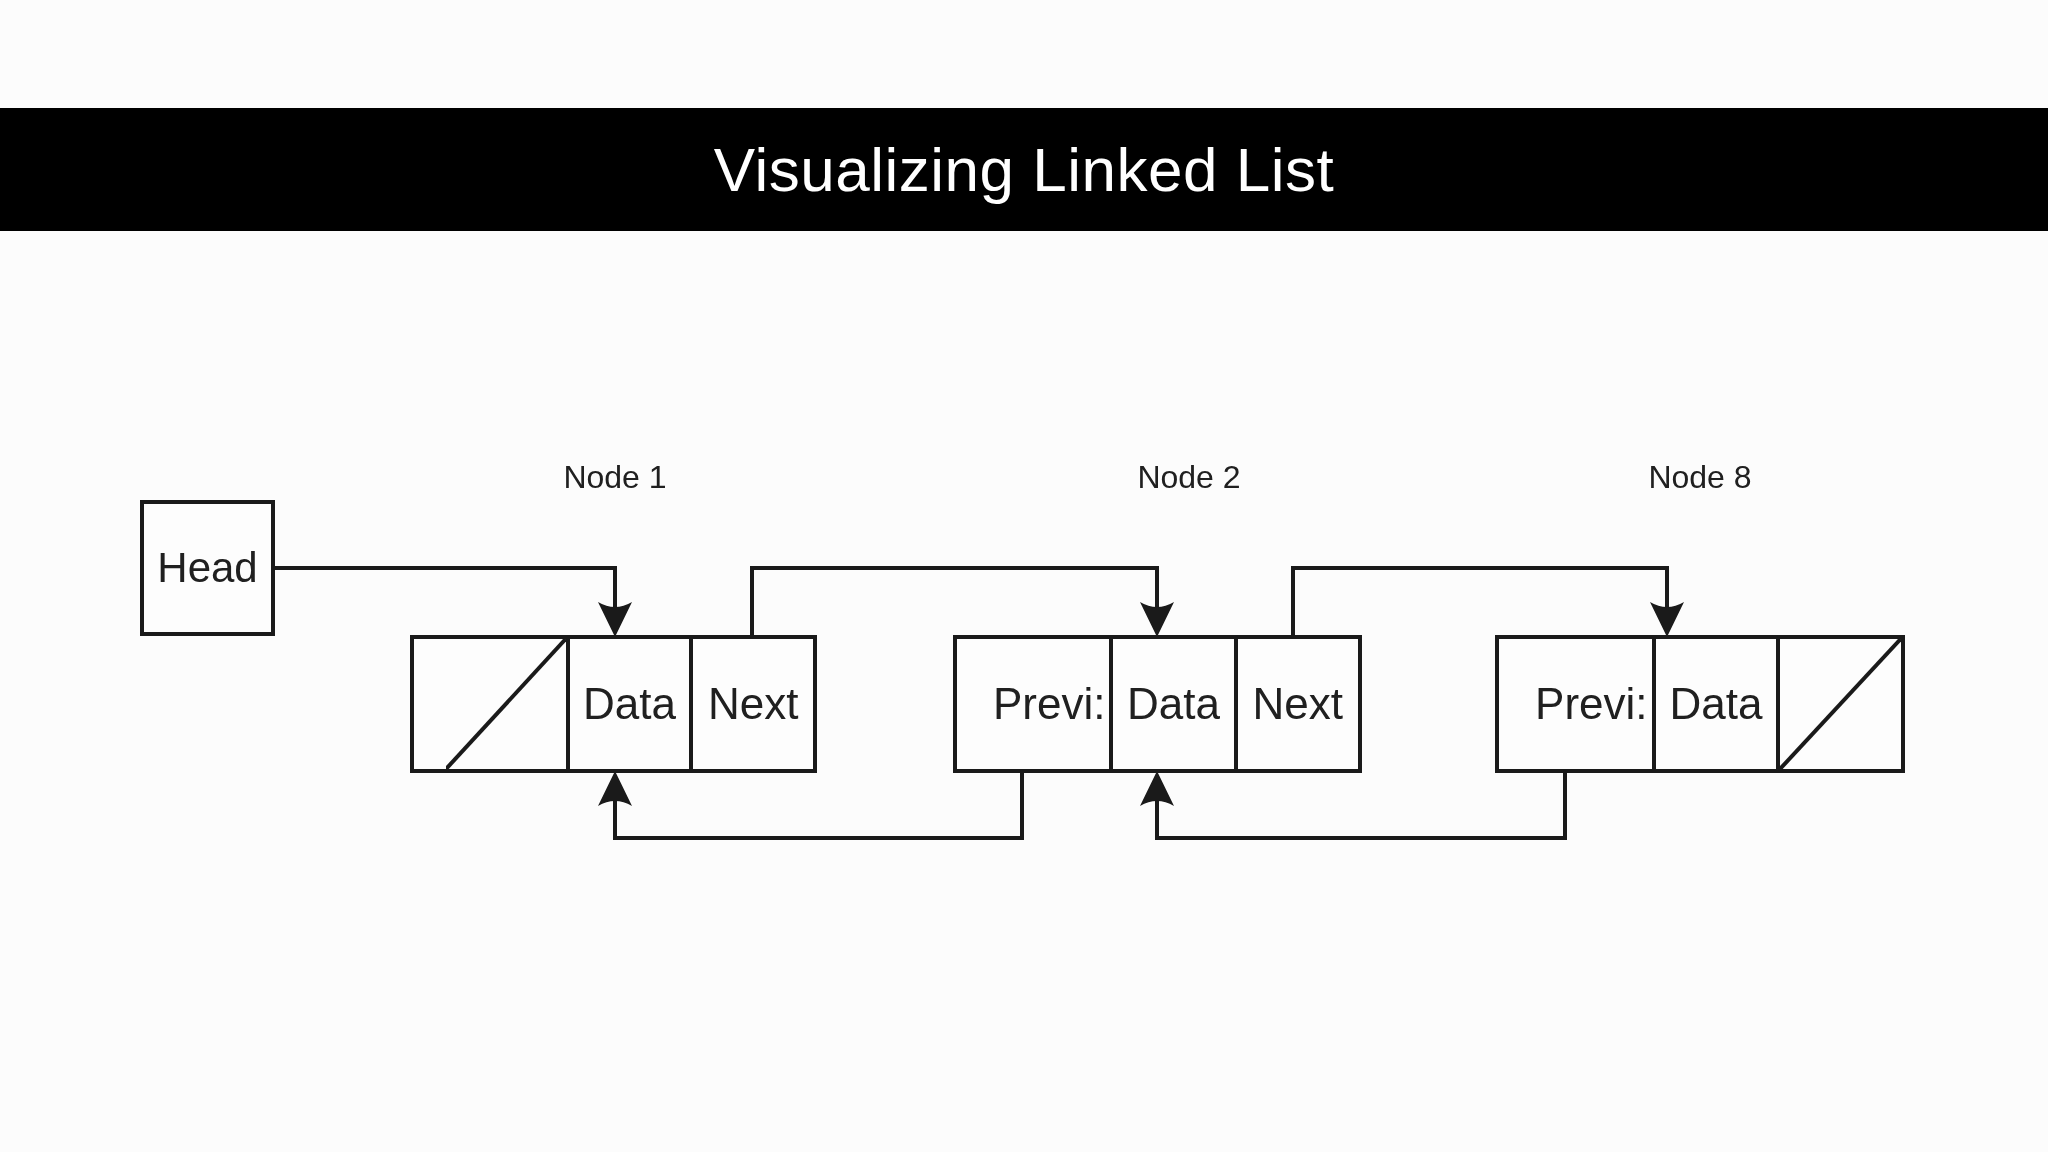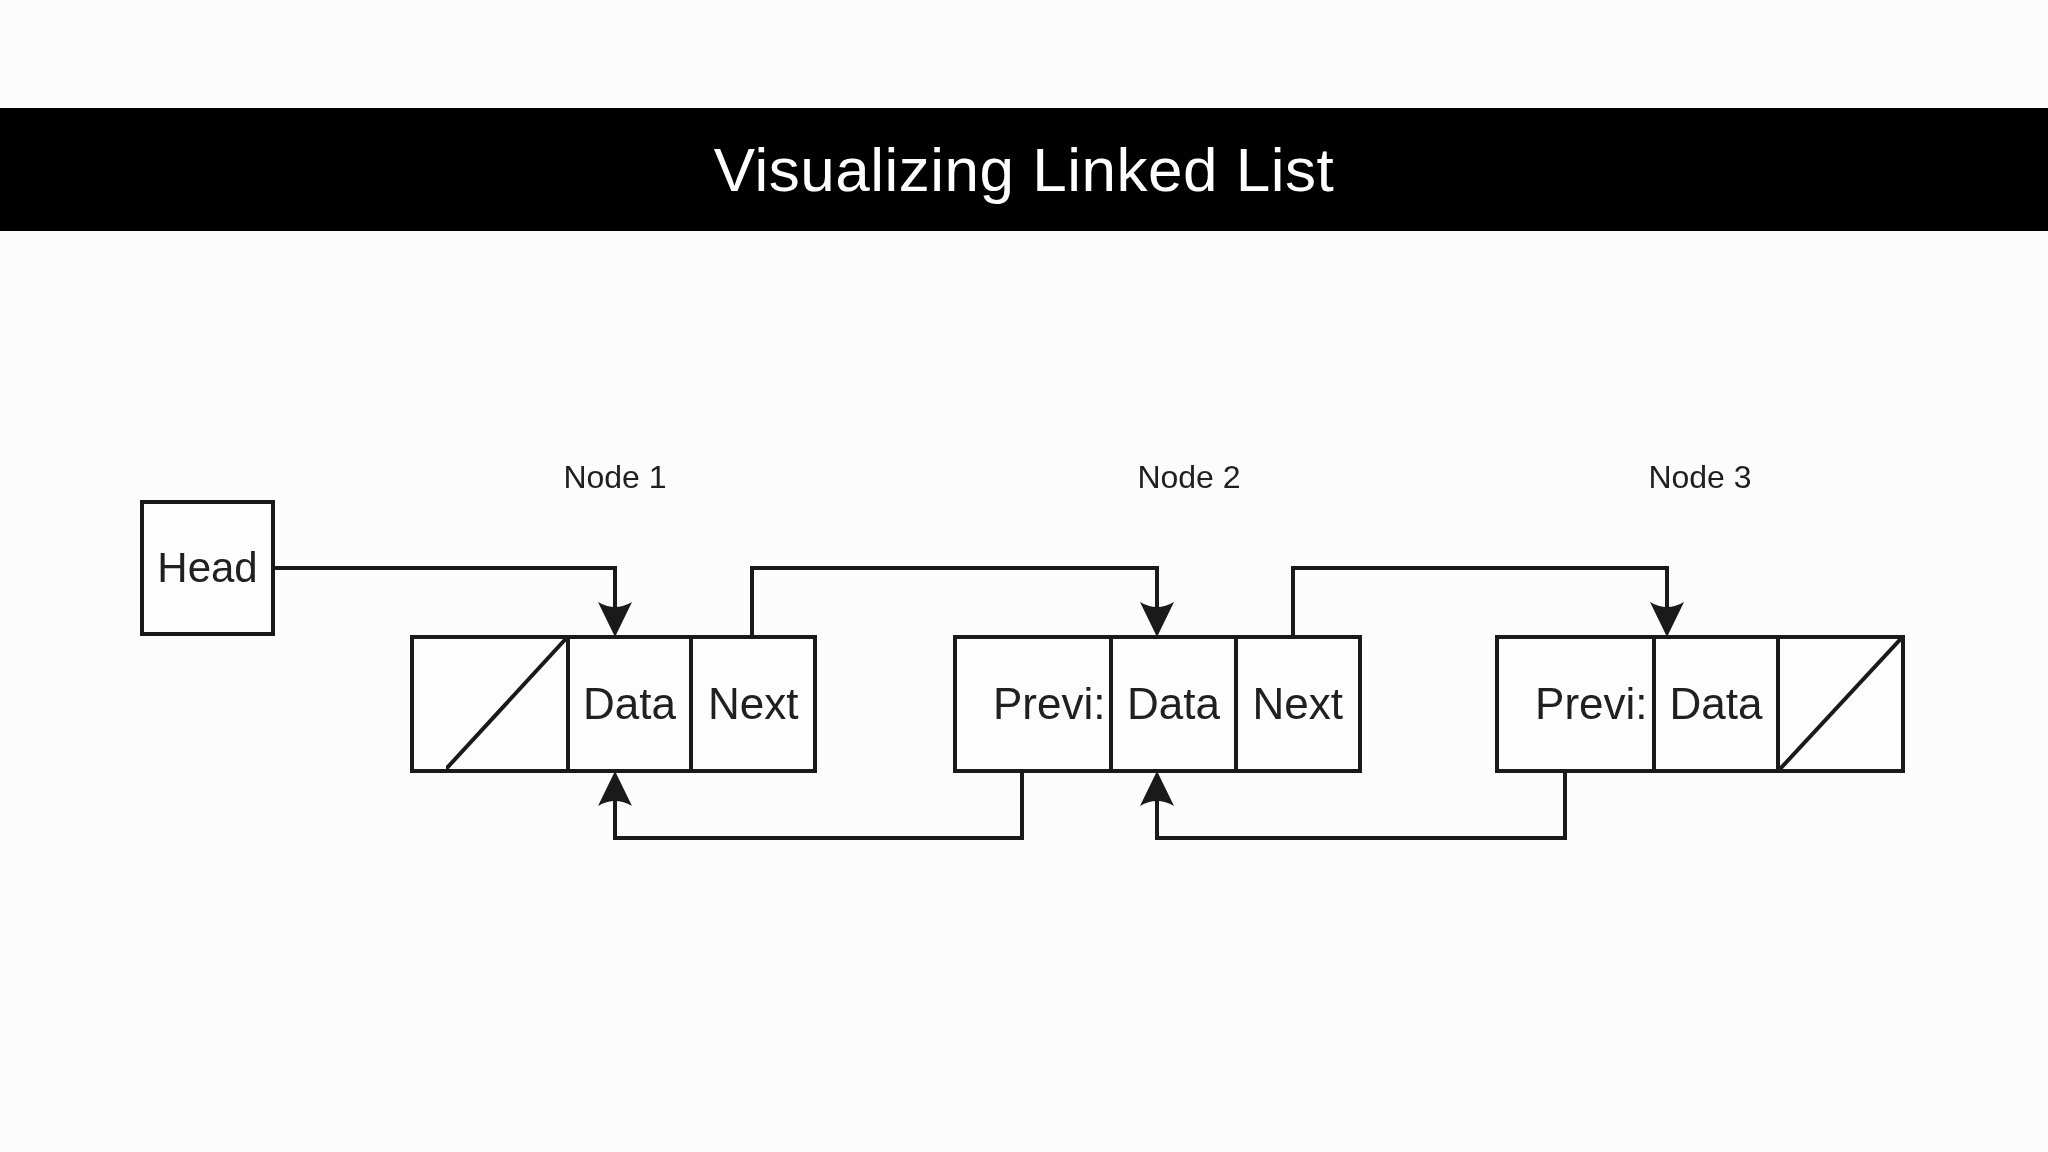--- a/index.html
+++ b/index.html
@@ -116,21 +116,21 @@
         <path d="M1157 771 L1140 806 Q1157 796 1174 806 Z"></path>
       </g>
     </svg>
 
     <div class="head-box">
       <span>Head</span>
     </div>
 
     <div class="node-label" id="node-1-label">Node 1</div>
     <div class="node-label" id="node-2-label">Node 2</div>
-    <div class="node-label" id="node-3-label">Node 3</div>
+    <div class="node-label" id="node-3-label">Node 8</div>
 
     <div class="node" id="node-1">
       <div class="cell">
         <svg class="null-slash" viewBox="0 0 135 130" preserveAspectRatio="none">
           <line x1="0" y1="130" x2="135" y2="0" stroke="#1a1a1a" stroke-width="4" vector-effect="non-scaling-stroke"></line>
         </svg>
         <span></span>
       </div>
       <div class="cell">
         <span>Data</span>

